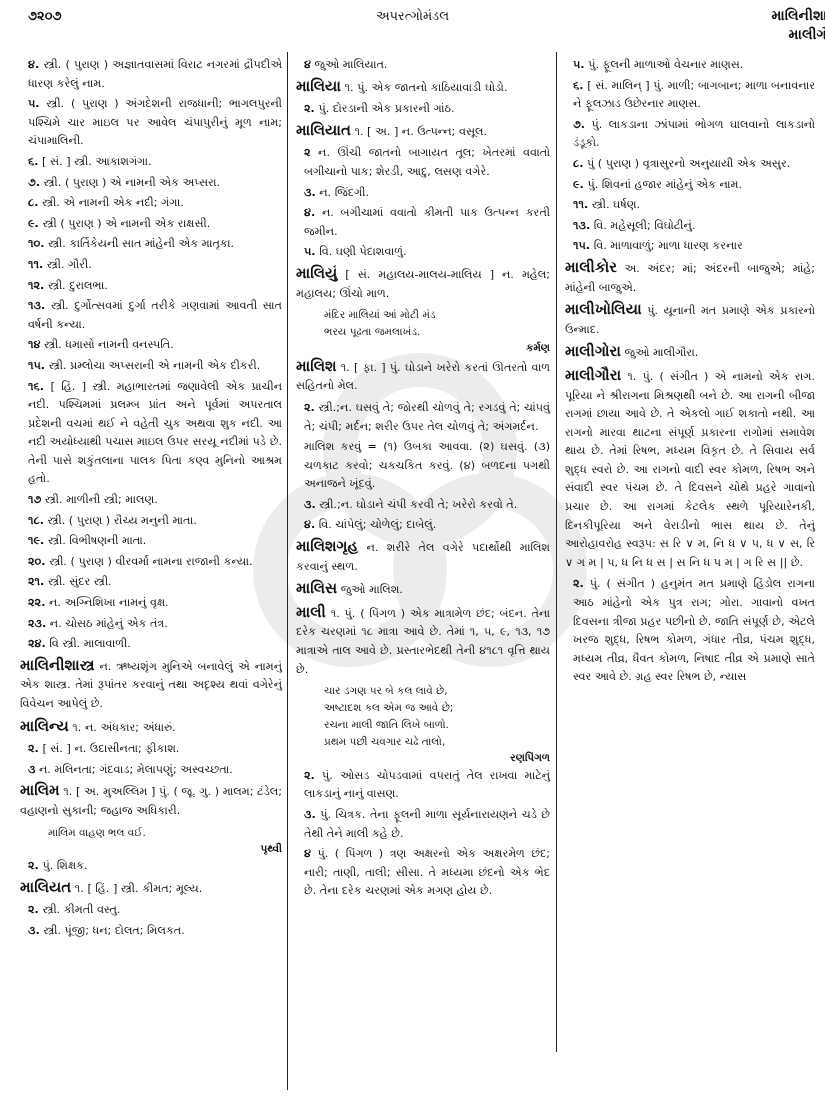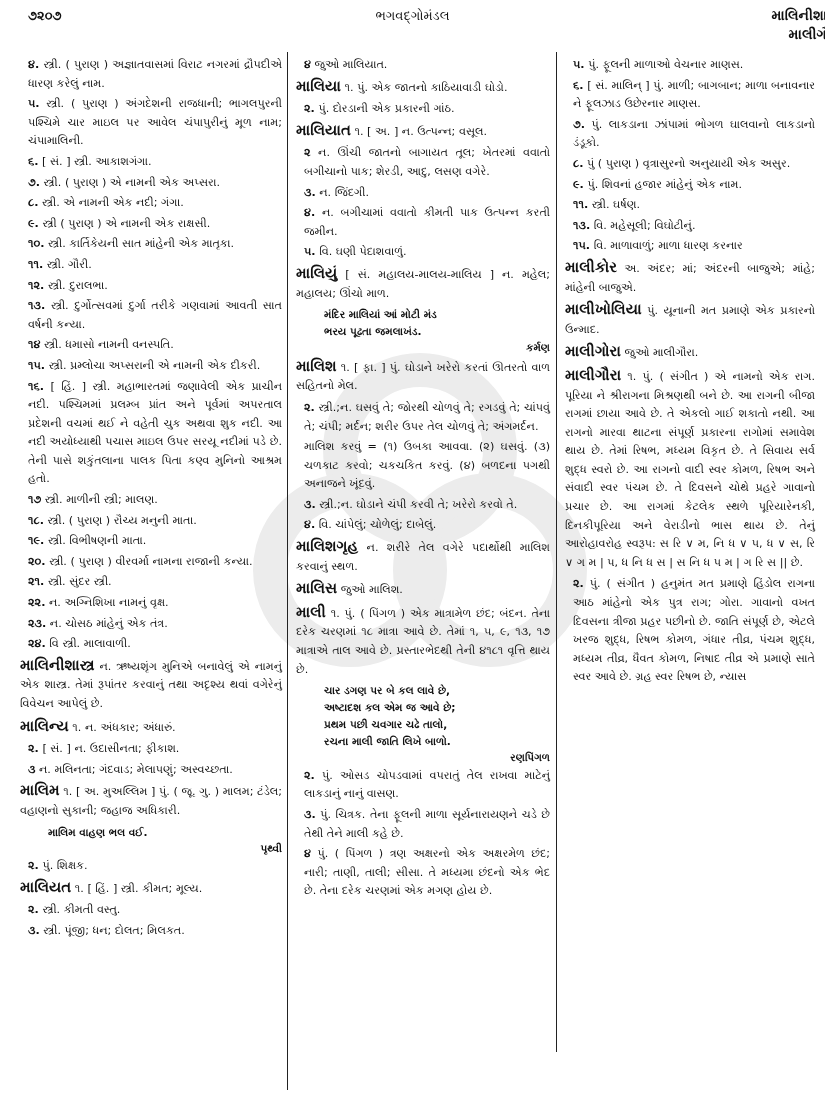--- a/index.html
+++ b/index.html
@@ -21,37 +21,37 @@
   .col1 { left: 20px; width: 262px; }
   .col2 { left: 296px; width: 254px; }
   .col3 { left: 565px; width: 250px; }
   .rule { position: absolute; width: 1.3px; background: #222; }
   .rule1 { left: 287px; top: 52px; height: 1038px; }
   .rule2 { left: 556px; top: 52px; height: 1000px; }
   .entry { margin-bottom: 3px; text-align: justify; }
   .sub { padding-left: 8px; text-indent: -0px; margin-bottom: 2px; text-align: justify; }
   .head { font-weight: bold; font-size: 15px; }
   .num { font-weight: bold; }
-  .quote { padding-left: 28px; font-size: 10.5px; line-height: 17px; font-weight: bold; }
+  .quote { padding-left: 28px; font-size: 10.5px; line-height: 17px; font-weight: normal; }
   .cite { text-align: right; font-size: 10.5px; font-weight: bold; margin-top: -2px; }
 </style>
 </head>
 <body>
 
 <svg class="watermark" viewBox="0 0 380 380">
   <g fill="none" stroke="#ececec" stroke-width="34">
     <circle cx="190" cy="120" r="80"></circle>
     <circle cx="120" cy="240" r="80"></circle>
     <circle cx="260" cy="240" r="80"></circle>
   </g>
 </svg>
 
 <div class="header">
   <div class="page-num">૭૨૦૭</div>
-  <div class="running-title">ભગવદ્ગોમંડલ</div>
+  <div class="running-title">અપરત્ગોમંડલ</div>
   <div class="guide">
     <div>માલિનીશાસ્ત્ર</div>
     <div>માલીગૌરા</div>
   </div>
 </div>
 
 <div class="rule rule1"></div>
 <div class="rule rule2"></div>
 
 <div class="col col1">
@@ -109,22 +109,22 @@
     <div class="sub"><span class="num">૨.</span> <span>સ્ત્રી.;ન. ઘસવું તે; જોરથી ચોળવું તે; રગડવું તે; ચાંપવું તે; ચંપી; મર્દન; શરીર ઉપર તેલ ચોળવું તે; અંગમર્દન.</span></div>
     <div class="sub"><span class="num"></span> <span>માલિશ કરવું = (૧) ઉબકા આવવા. (૨) ઘસવું. (૩) ચળકાટ કરવો; ચકચકિત કરવું. (૪) બળદના પગથી અનાજને ખૂંદવું.</span></div>
     <div class="sub"><span class="num">૩.</span> <span>સ્ત્રી.;ન. ઘોડાને ચંપી કરવી તે; ખરેરો કરવો તે.</span></div>
     <div class="sub"><span class="num">૪.</span> <span>વિ. ચાંપેલું; ચોળેલું; દાબેલું.</span></div>
     <div class="entry"><span class="head">માલિશગૃહ</span> <span>ન. શરીરે તેલ વગેરે પદાર્થોથી માલિશ કરવાનું સ્થળ.</span></div>
     <div class="entry"><span class="head">માલિસ</span> <span>જુઓ માલિશ.</span></div>
     <div class="entry"><span class="head">માલી</span> <span>૧. પું. ( પિંગળ ) એક માત્રામેળ છંદ; બંદન. તેના દરેક ચરણમાં ૧૮ માત્રા આવે છે. તેમાં ૧, ૫, ૯, ૧૩, ૧૭ માત્રાએ તાલ આવે છે. પ્રસ્તારભેદથી તેની ૪૧૮૧ વૃત્તિ થાય છે.</span></div>
     <div>
       <div class="quote">ચાર ડગણ પર બે કલ લાવે છે,</div>
       <div class="quote">અષ્ટાદશ કલ એમ જ આવે છે;</div>
+      <div class="quote">રચના માલી જાતિ લિખે બાળો.</div>
       <div class="quote">પ્રથમ પછી ચવગાર ચઢે તાલો,</div>
-      <div class="quote">રચના માલી જાતિ લિખે બાળો.</div>
       <div class="cite">રણપિંગળ</div>
     </div>
     <div class="sub"><span class="num">૨.</span> <span>પું. ઓસડ ચોપડવામાં વપરાતું તેલ રાખવા માટેનું લાકડાનું નાનું વાસણ.</span></div>
     <div class="sub"><span class="num">૩.</span> <span>પું. ચિત્રક. તેના ફૂલની માળા સૂર્યનારાયણને ચડે છે તેથી તેને માલી કહે છે.</span></div>
     <div class="sub"><span class="num">૪</span> <span>પું. ( પિંગળ ) ત્રણ અક્ષરનો એક અક્ષરમેળ છંદ; નારી; તાણી, તાલી; સીસા. તે મધ્યમા છંદનો એક ભેદ છે. તેના દરેક ચરણમાં એક મગણ હોય છે.</span></div>
   </div>
 <div class="col col3">
     <div class="sub"><span class="num">૫.</span> <span>પું. ફૂલની માળાઓ વેચનાર માણસ.</span></div>
     <div class="sub"><span class="num">૬.</span> <span>[ સં. માલિન્ ] પું. માળી; બાગબાન; માળા બનાવનાર ને ફૂલઝાડ ઉછેરનાર માણસ.</span></div>
     <div class="sub"><span class="num">૭.</span> <span>પું. લાકડાના ઝાંપામાં ભોગળ ઘાલવાનો લાકડાનો ડંડૂકો.</span></div>

